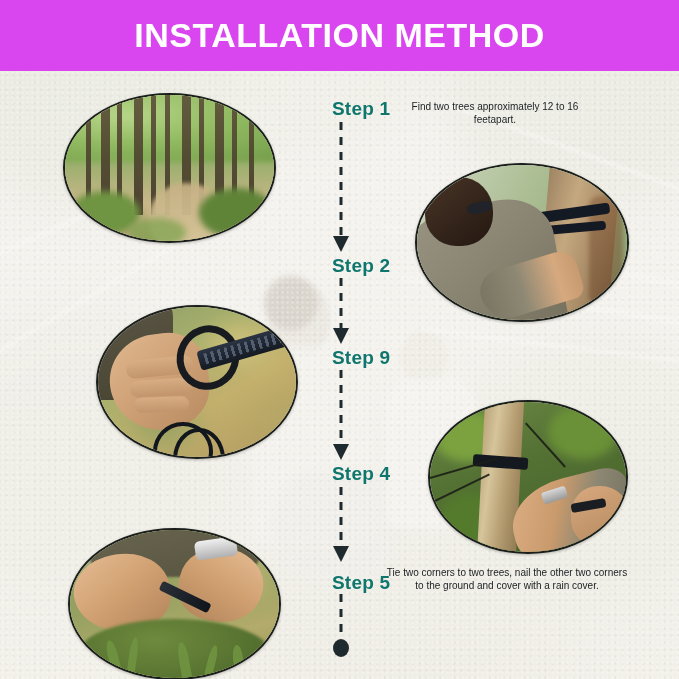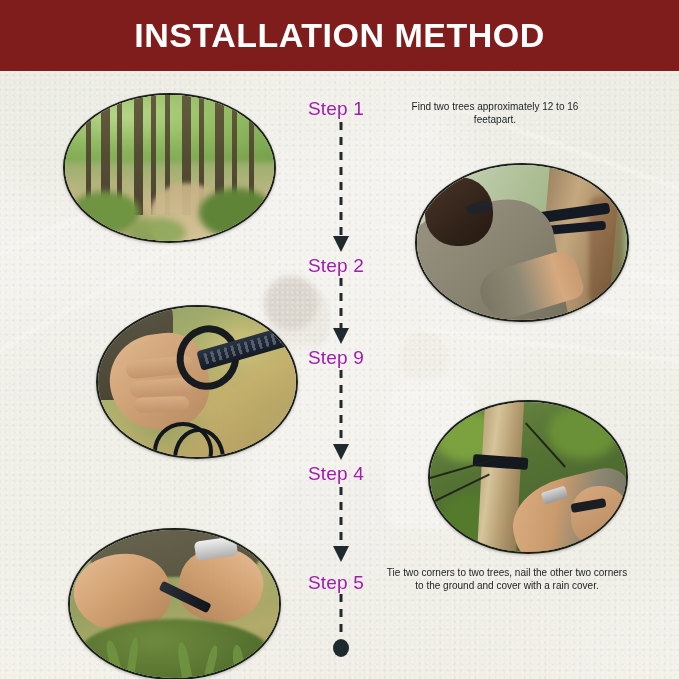--- a/index.html
+++ b/index.html
@@ -158,22 +158,22 @@
   .watch2{position:absolute;right:20%;top:6%;width:20%;height:13%;
     background:linear-gradient(180deg,#efefef,#b0b0b0);border-radius:5px;transform:rotate(-8deg);}
   .peg{position:absolute;left:42%;top:42%;width:26%;height:7%;
     background:linear-gradient(90deg,#2a2f38,#10141b);border-radius:3px;transform:rotate(26deg);}
   .turf{position:absolute;left:4%;bottom:-8%;width:92%;height:48%;
     background:radial-gradient(ellipse at 40% 30%,#6e8a3e 0%,#55712f 60%,#46602a 100%);
     border-radius:50% 50% 40% 40%;filter:blur(1.5px);}
   .gblade{position:absolute;background:#6f9340;border-radius:60% 60% 0 0;opacity:.9;}
 
   
-  .steplabel{position:absolute;z-index:15;font-weight:normal;font-size:19px;color:#a21caf;
-    white-space:nowrap;letter-spacing:.2px;}
+  .steplabel{position:absolute;z-index:15;font-weight:bold;font-size:19px;color:#0f766e;
+    white-space:nowrap;letter-spacing:.2px;margin-left:24px;}
   .caption{position:absolute;z-index:15;font-size:10px;line-height:1.33;color:#1a1f22;}
   .caption.c-center{text-align:center;}
 
   
   .conn{position:absolute;left:0;top:0;width:679px;height:679px;z-index:12;pointer-events:none;}
 </style>
 </head>
 <body>
 
 <div id="page">
@@ -195,21 +195,21 @@
     <div class="net n1"></div>
       <div class="net n2"></div>
       <div class="net n3"></div>
     <div class="net n4"></div>
       <div class="net n5"></div>
       <div class="net n6"></div>
     <div class="wash"></div>
     <div class="grain"></div>
   </div>
 
-  <div class="header" style="background:#7f1d1d;">
+  <div class="header" style="background:#d946ef;">
     <h1>INSTALLATION METHOD</h1>
   </div>
 
   <div class="oval" style="left:63px;top:93px;width:209px;height:146px;">
     <div class="ph forest">
       <div class="canopy"></div>
       <div class="trunk" style="left:10%;"></div>
       <div class="trunk w" style="left:17%;"></div>
       <div class="trunk" style="left:25%;"></div>
       <div class="trunk w" style="left:33%;"></div>

